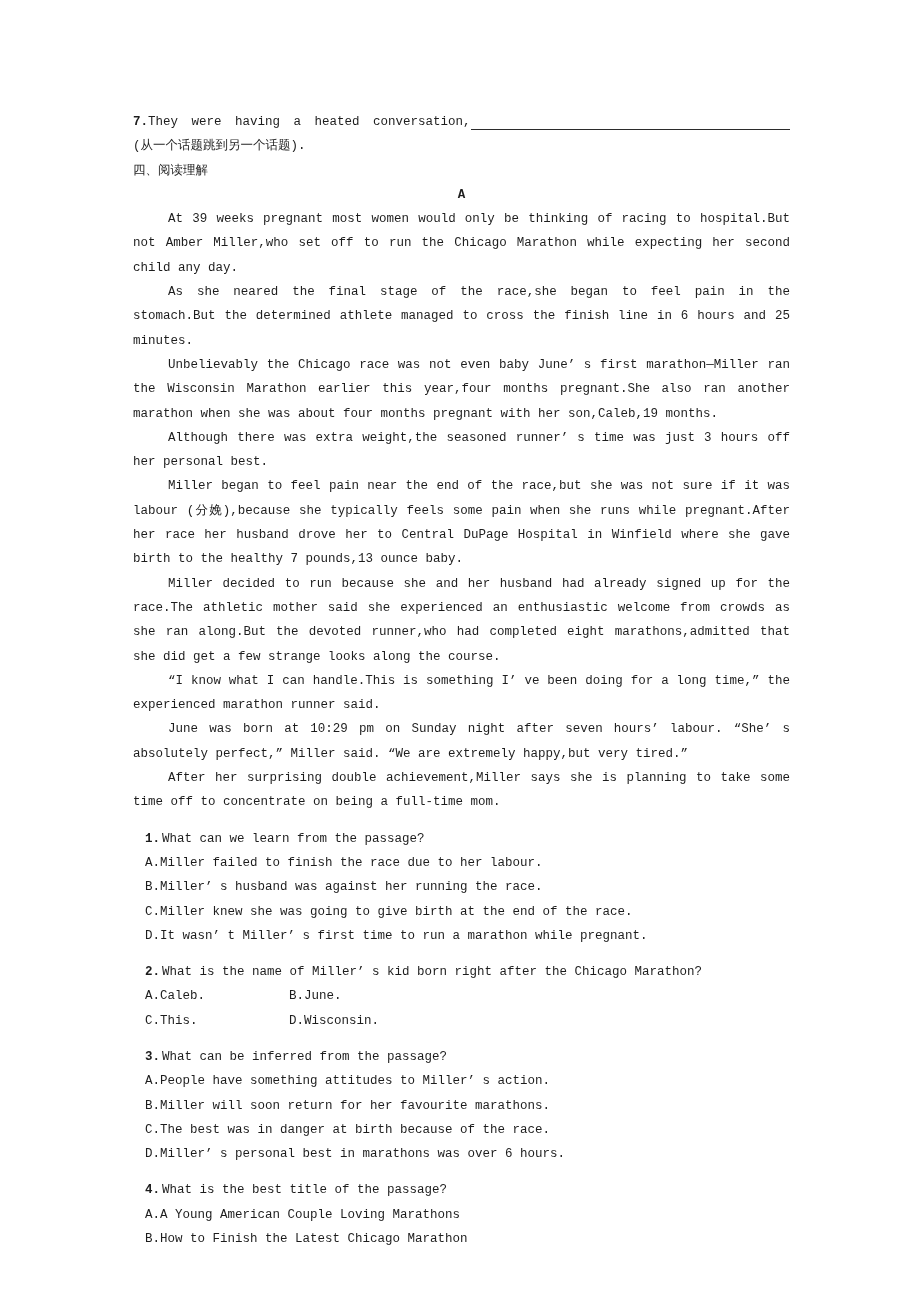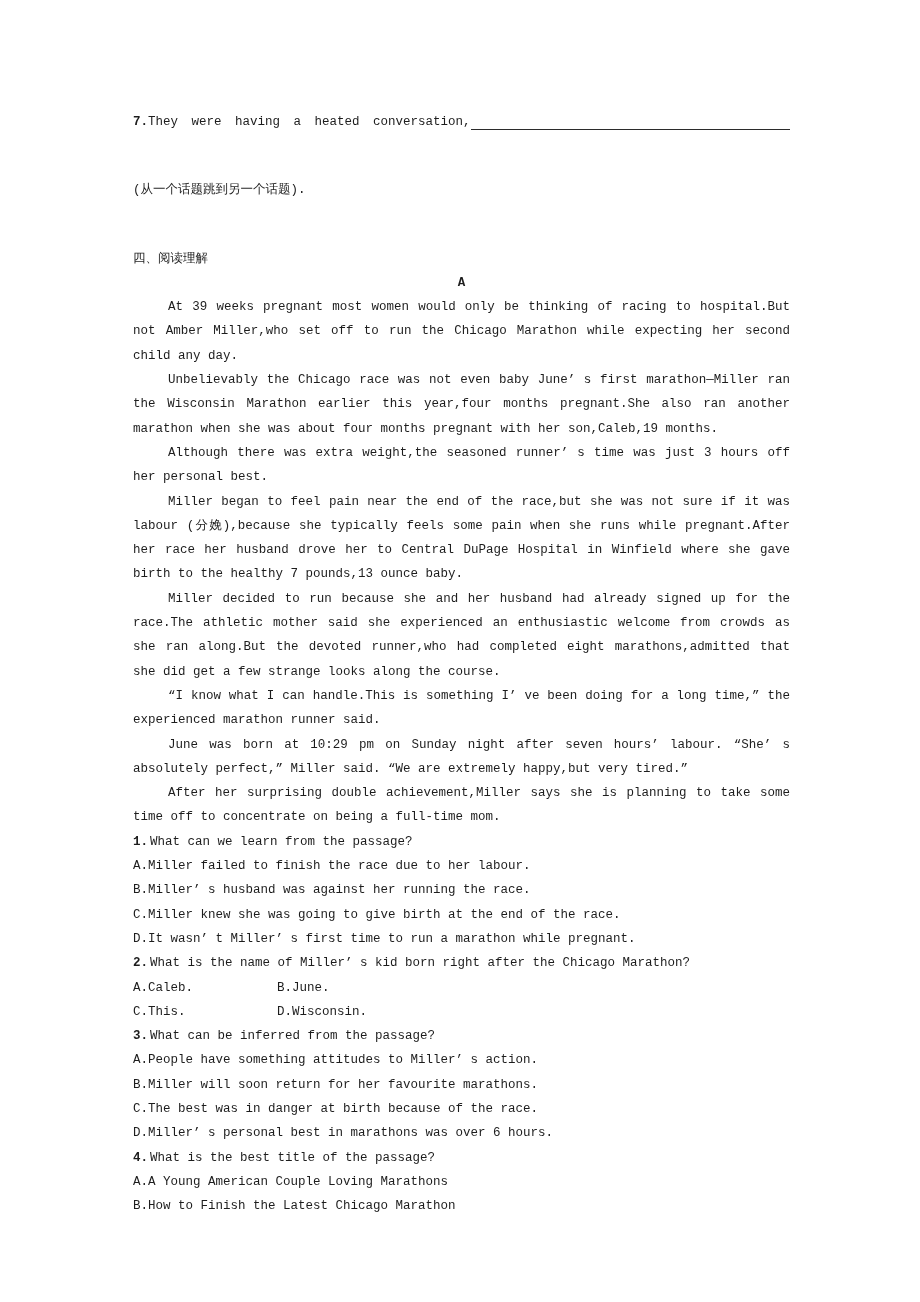--- a/index.html
+++ b/index.html
@@ -6,27 +6,27 @@
   .page{
     position:relative;
     width:920px;height:1302px;
     background:#ffffff;
     font-family:"Liberation Mono","DejaVu Sans Mono",monospace;
     font-size:12.5px;
     color:#1d1d1d;
     overflow:hidden;
   }
   .content{position:absolute;left:133px;top:110px;width:657px;}
-  .ln{line-height:24.3px;margin-top:44px;}
+  .ln{line-height:24.3px;}
   .fill-line{display:flex;align-items:flex-end;word-spacing:6px;line-height:24.3px;}
   .bold{font-weight:bold;}
   .blank{flex:1 1 auto;border-bottom:1.4px solid #2b2b2b;margin-bottom:4px;min-width:40px;}
   .center-label{text-align:center;font-weight:bold;line-height:24.3px;}
   p.para{margin:0;text-indent:35px;text-align:justify;line-height:24.3px;}
-  .q-block{margin:0;}
+  .q-block{margin:12px;}
   .q-line{line-height:24.3px;}
   .q-num{font-weight:bold;margin-right:2px;}
   .opt-line{line-height:24.3px;}
   .opt-row{line-height:24.3px;}
   .opt-col{display:inline-block;width:144px;}
 </style>
 </head>
 <body>
 
 <div class="page">
@@ -37,20 +37,21 @@
         <span>They were having a heated conversation,</span>
         <span class="blank"></span>
     </div>
     <div class="ln">(从一个话题跳到另一个话题).</div>
 
     <div class="ln">四、阅读理解</div>
 
     <div class="center-label">A</div>
 
     <p class="para">At 39 weeks pregnant most women would only be thinking of racing to hospital.But not Amber Miller,who set off to run the Chicago Marathon while expecting her second child any day.</p>
+    <p class="para">As she neared the final stage of the race,she began to feel pain in the stomach.But the determined athlete managed to cross the finish line in 6 hours and 25 minutes.</p>
     <p class="para">Unbelievably the Chicago race was not even baby June’ s first marathon—Miller ran the Wisconsin Marathon earlier this year,four months pregnant.She also ran another marathon when she was about four months pregnant with her son,Caleb,19 months.</p>
     <p class="para">Although there was extra weight,the seasoned runner’ s time was just 3 hours off her personal best.</p>
     <p class="para">Miller began to feel pain near the end of the race,but she was not sure if it was labour (分娩),because she typically feels some pain when she runs while pregnant.After her race her husband drove her to Central DuPage Hospital in Winfield where she gave birth to the healthy 7 pounds,13 ounce baby.</p>
     <p class="para">Miller decided to run because she and her husband had already signed up for the race.The athletic mother said she experienced an enthusiastic welcome from crowds as she ran along.But the devoted runner,who had completed eight marathons,admitted that she did get a few strange looks along the course.</p>
     <p class="para">“I know what I can handle.This is something I’ ve been doing for a long time,” the experienced marathon runner said.</p>
     <p class="para">June was born at 10:29 pm on Sunday night after seven hours’ labour. “She’ s absolutely perfect,” Miller said. “We are extremely happy,but very tired.”</p>
     <p class="para">After her surprising double achievement,Miller says she is planning to take some time off to concentrate on being a full-time mom.</p>
 
     <div class="q-block">
       <div class="q-line">

